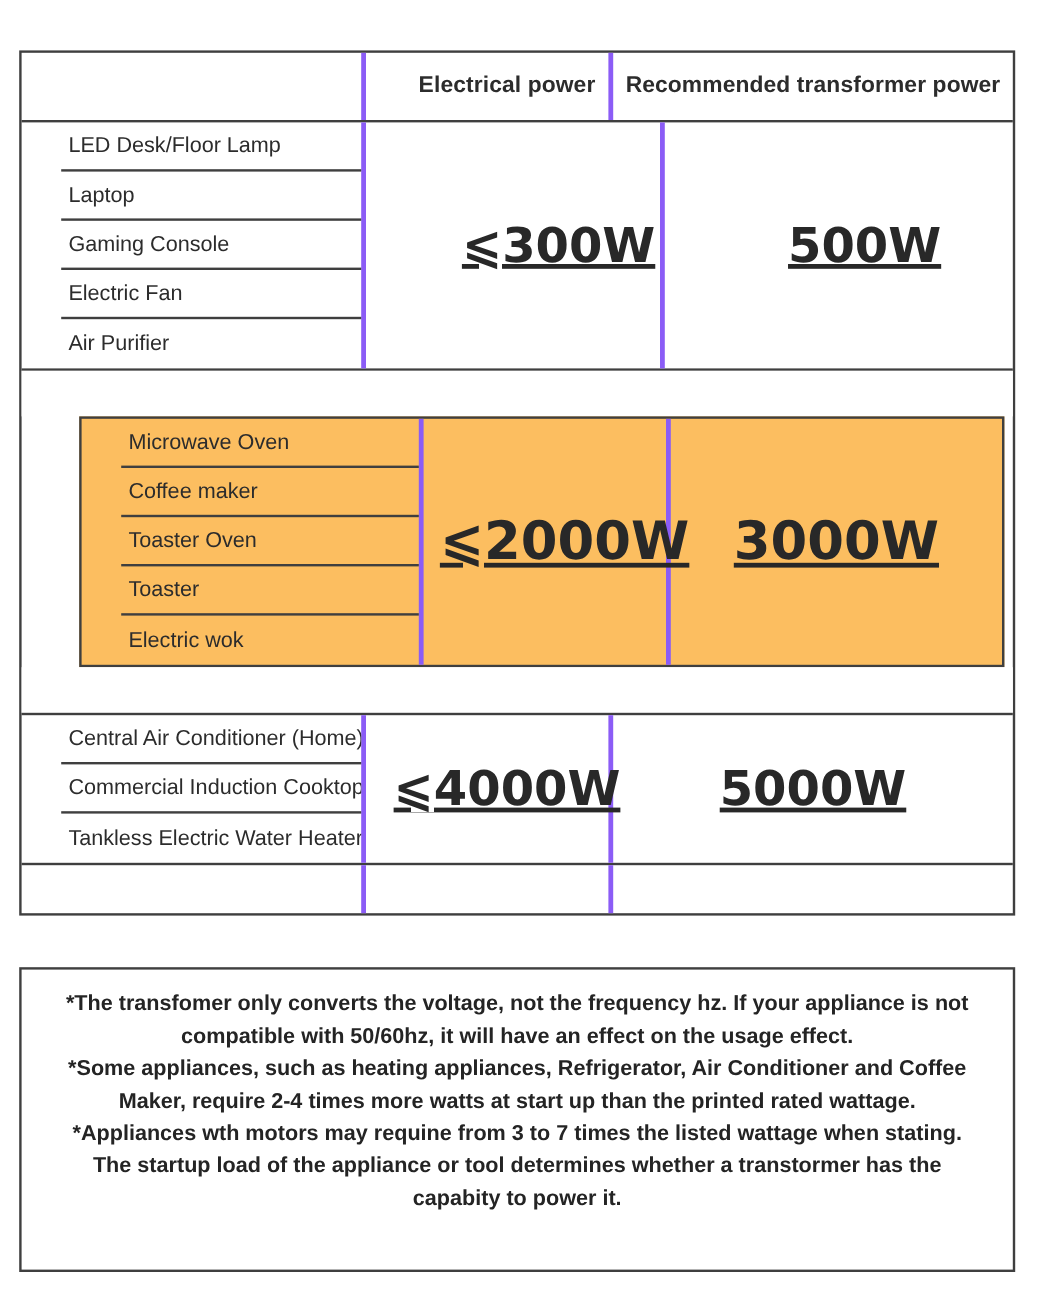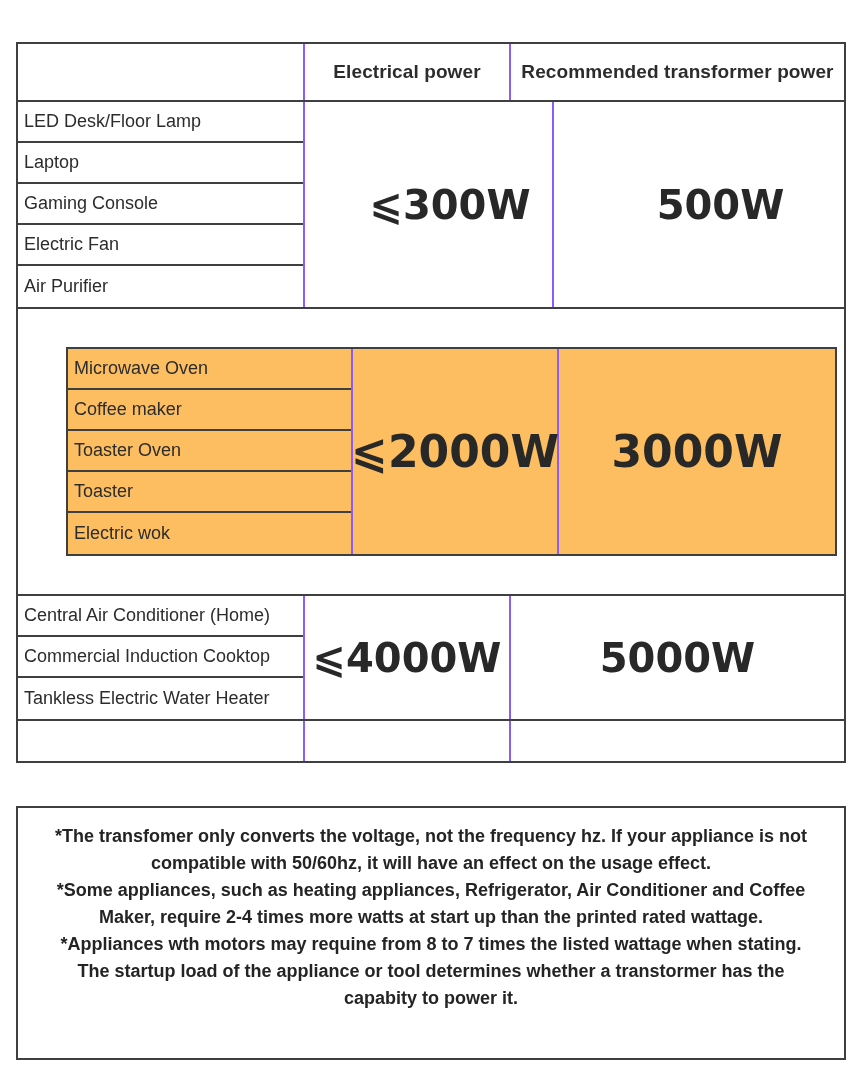--- a/index.html
+++ b/index.html
@@ -8,38 +8,39 @@
     width: 864px; height: 1080px; position: relative;
     font-family: "Liberation Sans", "DejaVu Sans", sans-serif;
     color: #2c2c2c;
   }
   .power-table {
     position: absolute; left: 16px; top: 42px; width: 830px;
     border: 2px solid #3f3f3f; background: #ffffff;
   }
   .grid3 { display: grid; grid-template-columns: 287px 206px 1fr; }
   .header-row { height: 58px; border-bottom: 2px solid #3f3f3f; }
-  .cell-r { border-right: 2px solid #8b5cf6; }
+  .cell-r { border-right: 4px solid #8b5cf6; padding-left: 33px; }
   .header-cell {
     display: flex; align-items: center; justify-content: center;
     font-weight: bold; font-size: 19px; letter-spacing: 0.1px;
   }
   .labels-col { display: flex; flex-direction: column; }
   .label-row {
     height: 41px; display: flex; align-items: center;
     padding-left: 6px; font-size: 18px;
     border-bottom: 2px solid #3f3f3f;
     white-space: nowrap; overflow: hidden;
   }
   .label-row:last-child { border-bottom: none; }
   .value-cell {
     display: flex; align-items: center; justify-content: center;
     font-weight: bold; font-size: 40px;
     font-family: "DejaVu Sans", sans-serif;
     color: #282828;
+    text-decoration: underline;
   }
   .group-low { border-bottom: 2px solid #3f3f3f; gap: 43px; }
   .group-high { border-top: 2px solid #3f3f3f; border-bottom: 2px solid #3f3f3f; }
   .gap-row { height: 38px; background: #ffffff; }
   .hl-section {
     margin-right: 7px; border: 2px solid #3f3f3f;
     display: grid; grid-template-columns: 285px 206px 1fr; margin-left: 48px;
   }
   .hl-section .value-cell { font-size: 44px; }
   .empty-row { height: 40px; }
@@ -109,16 +110,16 @@
     <div></div>
   </div>
 
 </div>
 
 <div class="notes-box">
   <div class="note-line">*The transfomer only converts the voltage, not the frequency hz. If your appliance is not</div>
   <div class="note-line">compatible with 50/60hz, it will have an effect on the usage effect.</div>
   <div class="note-line">*Some appliances, such as heating appliances, Refrigerator, Air Conditioner and Coffee</div>
   <div class="note-line">Maker, require 2-4 times more watts at start up than the printed rated wattage.</div>
-  <div class="note-line">*Appliances wth motors may requine from 8 to 7 times the listed wattage when stating.</div>
+  <div class="note-line">*Appliances wth motors may requine from 3 to 7 times the listed wattage when stating.</div>
   <div class="note-line">The startup load of the appliance or tool determines whether a transtormer has the</div>
   <div class="note-line">capabity to power it.</div>
 </div>
 
 </body></html>

